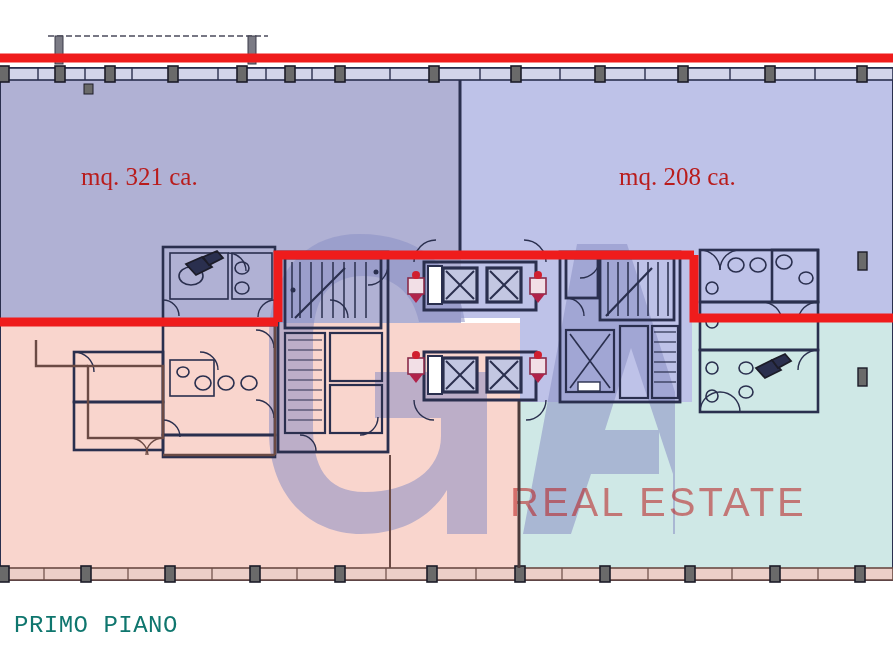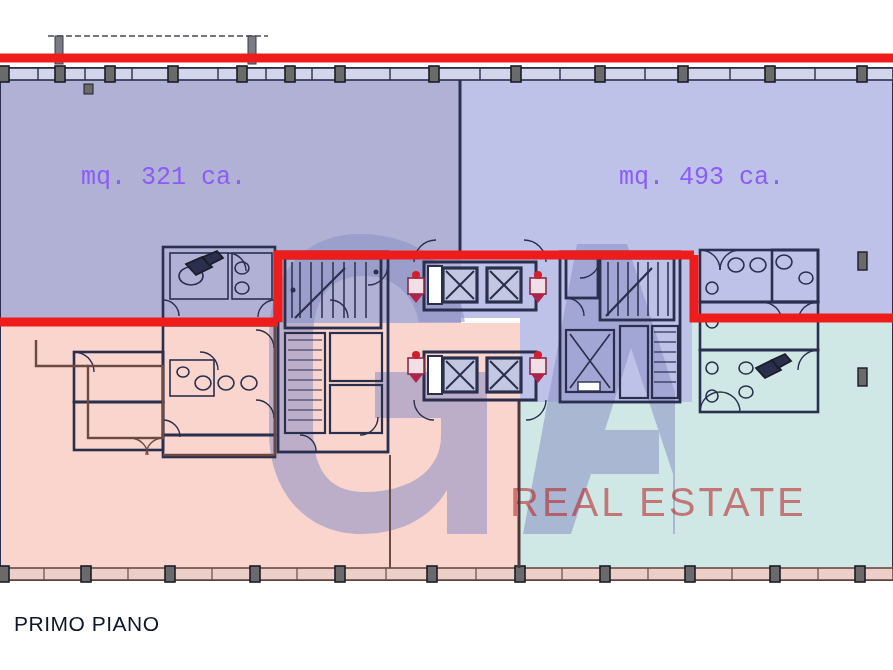--- a/index.html
+++ b/index.html
@@ -23,27 +23,27 @@
   #wm-text{position:absolute;left:510px;top:480px;font-size:40px;letter-spacing:3px;
            color:#b91c1c;opacity:.55;font-family:"Liberation Sans",sans-serif;white-space:nowrap;}
 
   
   #redline{position:absolute;left:0;top:0;width:893px;height:600px;pointer-events:none;}
 
   
   #linework{position:absolute;left:0;top:0;width:893px;height:600px;pointer-events:none;}
 
   
-  .arealabel{position:absolute;font-size:25px;color:#8b5cf6;white-space:nowrap;
-             font-family:Liberation Mono, monospace;}
+  .arealabel{position:absolute;font-size:25px;color:#b91c1c;white-space:nowrap;
+             font-family:Liberation Serif, serif;}
   .arealabel.big{font-size:24px;}
 
   
-  #caption{position:absolute;left:14px;top:612px;font-size:21px;color:#0f172a;
-           letter-spacing:.5px;font-family:Liberation Sans, sans-serif;}
+  #caption{position:absolute;left:14px;top:612px;font-size:24px;color:#0f766e;
+           letter-spacing:.5px;font-family:Liberation Mono, monospace;}
 </style>
 </head>
 <body>
 
 <div id="page">
 
   <div id="plan">
 
     <div class="zone z-tl" style="left:0px;top:68px;width:461px;height:255px;"></div>
 
@@ -354,21 +354,21 @@
 
       <path d="M278,322 L278,255 L430,255" fill="none" stroke="#ef1c1c" stroke-width="9"></path>
 
       <line x1="430" y1="255" x2="694" y2="255" stroke="#ef1c1c" stroke-width="9"></line>
 
       <path d="M694,255 L694,318 L893,318" fill="none" stroke="#ef1c1c" stroke-width="9"></path>
     </svg>
 
     <div class="arealabel" style="left:81px;top:163px;">mq. 321 ca.</div>
 
-    <div class="arealabel" style="left:619px;top:163px;">mq. 493 ca.</div>
+    <div class="arealabel" style="left:619px;top:163px;">mq. 208 ca.</div>
 
 
 
   </div>
 
   <div id="caption">PRIMO PIANO</div>
 
 </div>
 
 </body></html>

